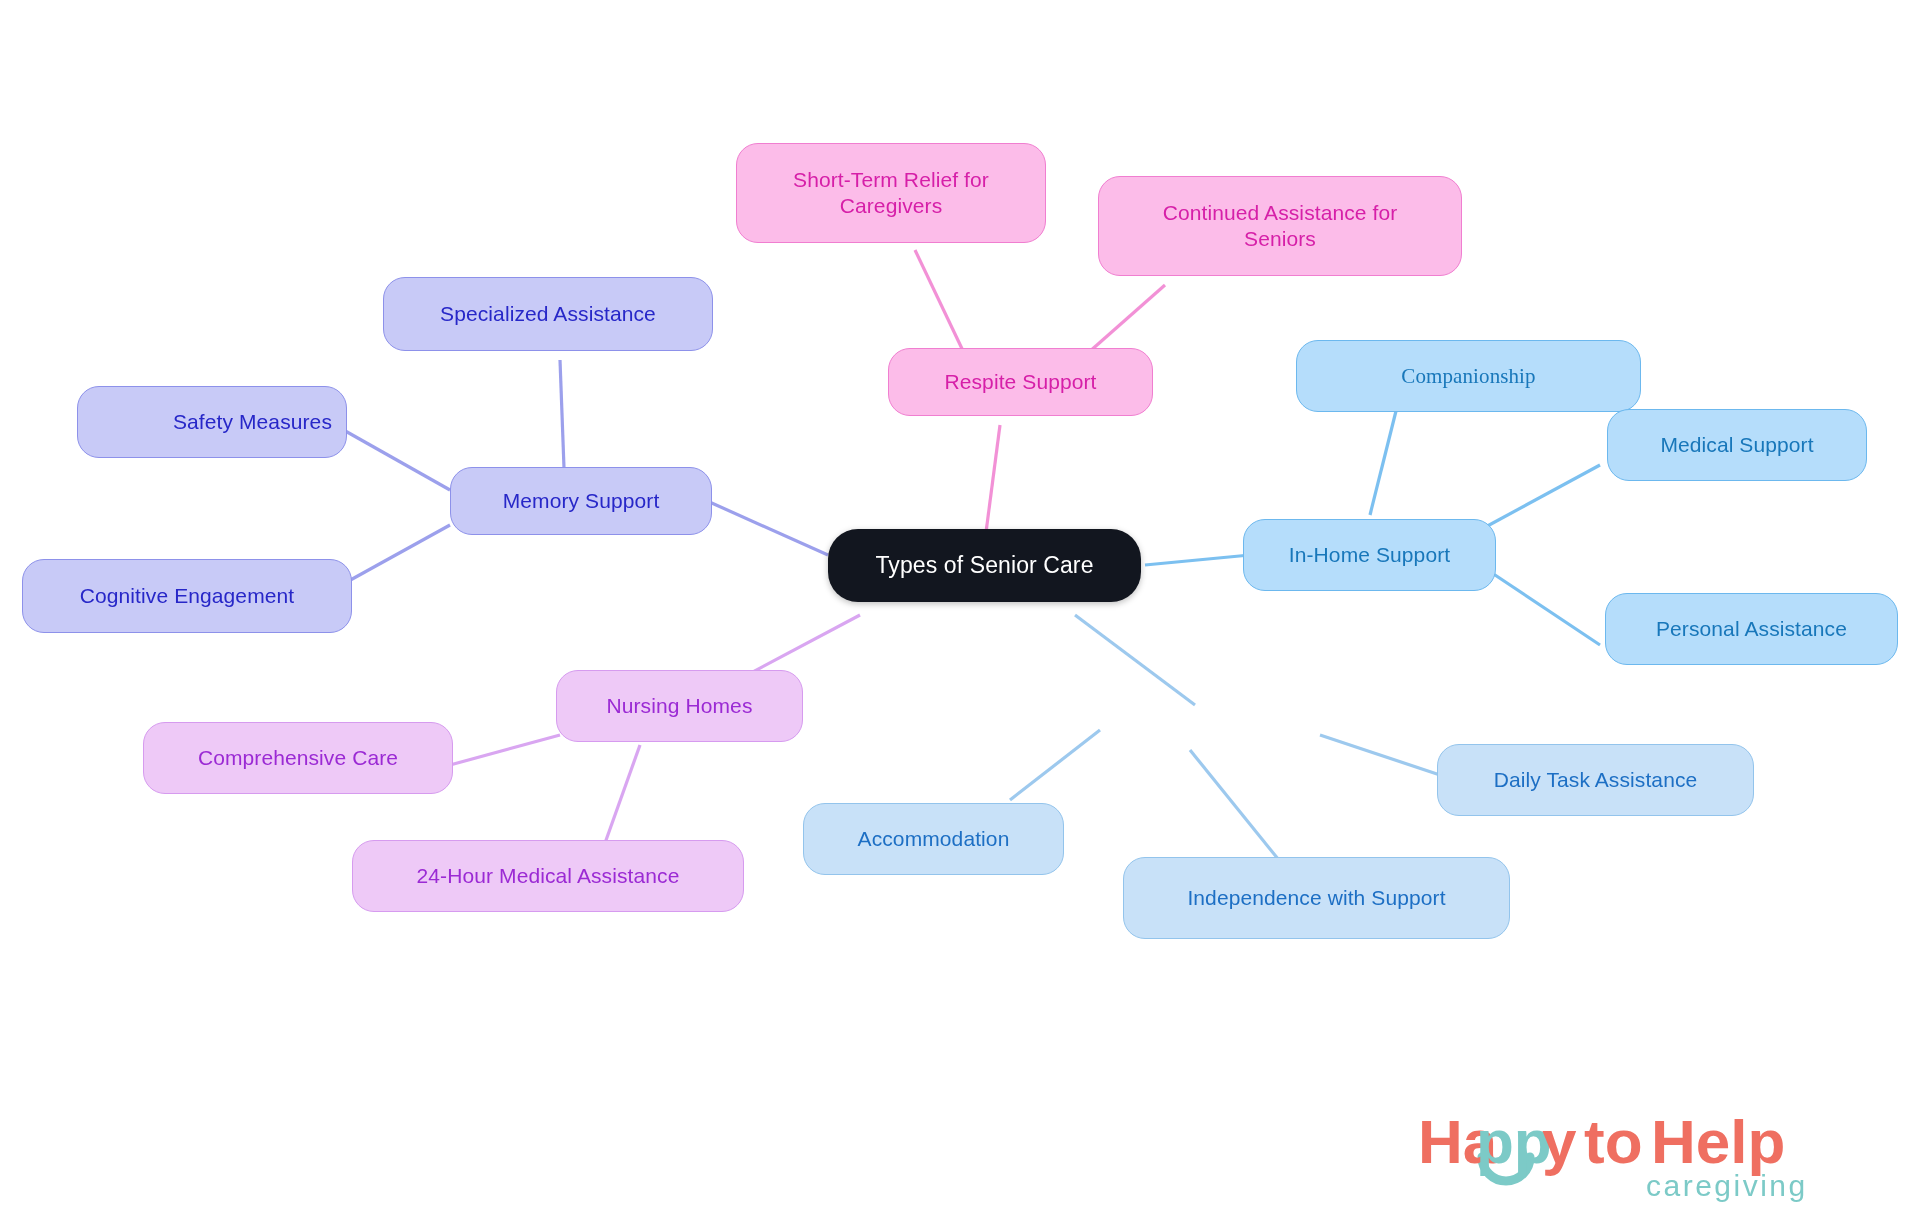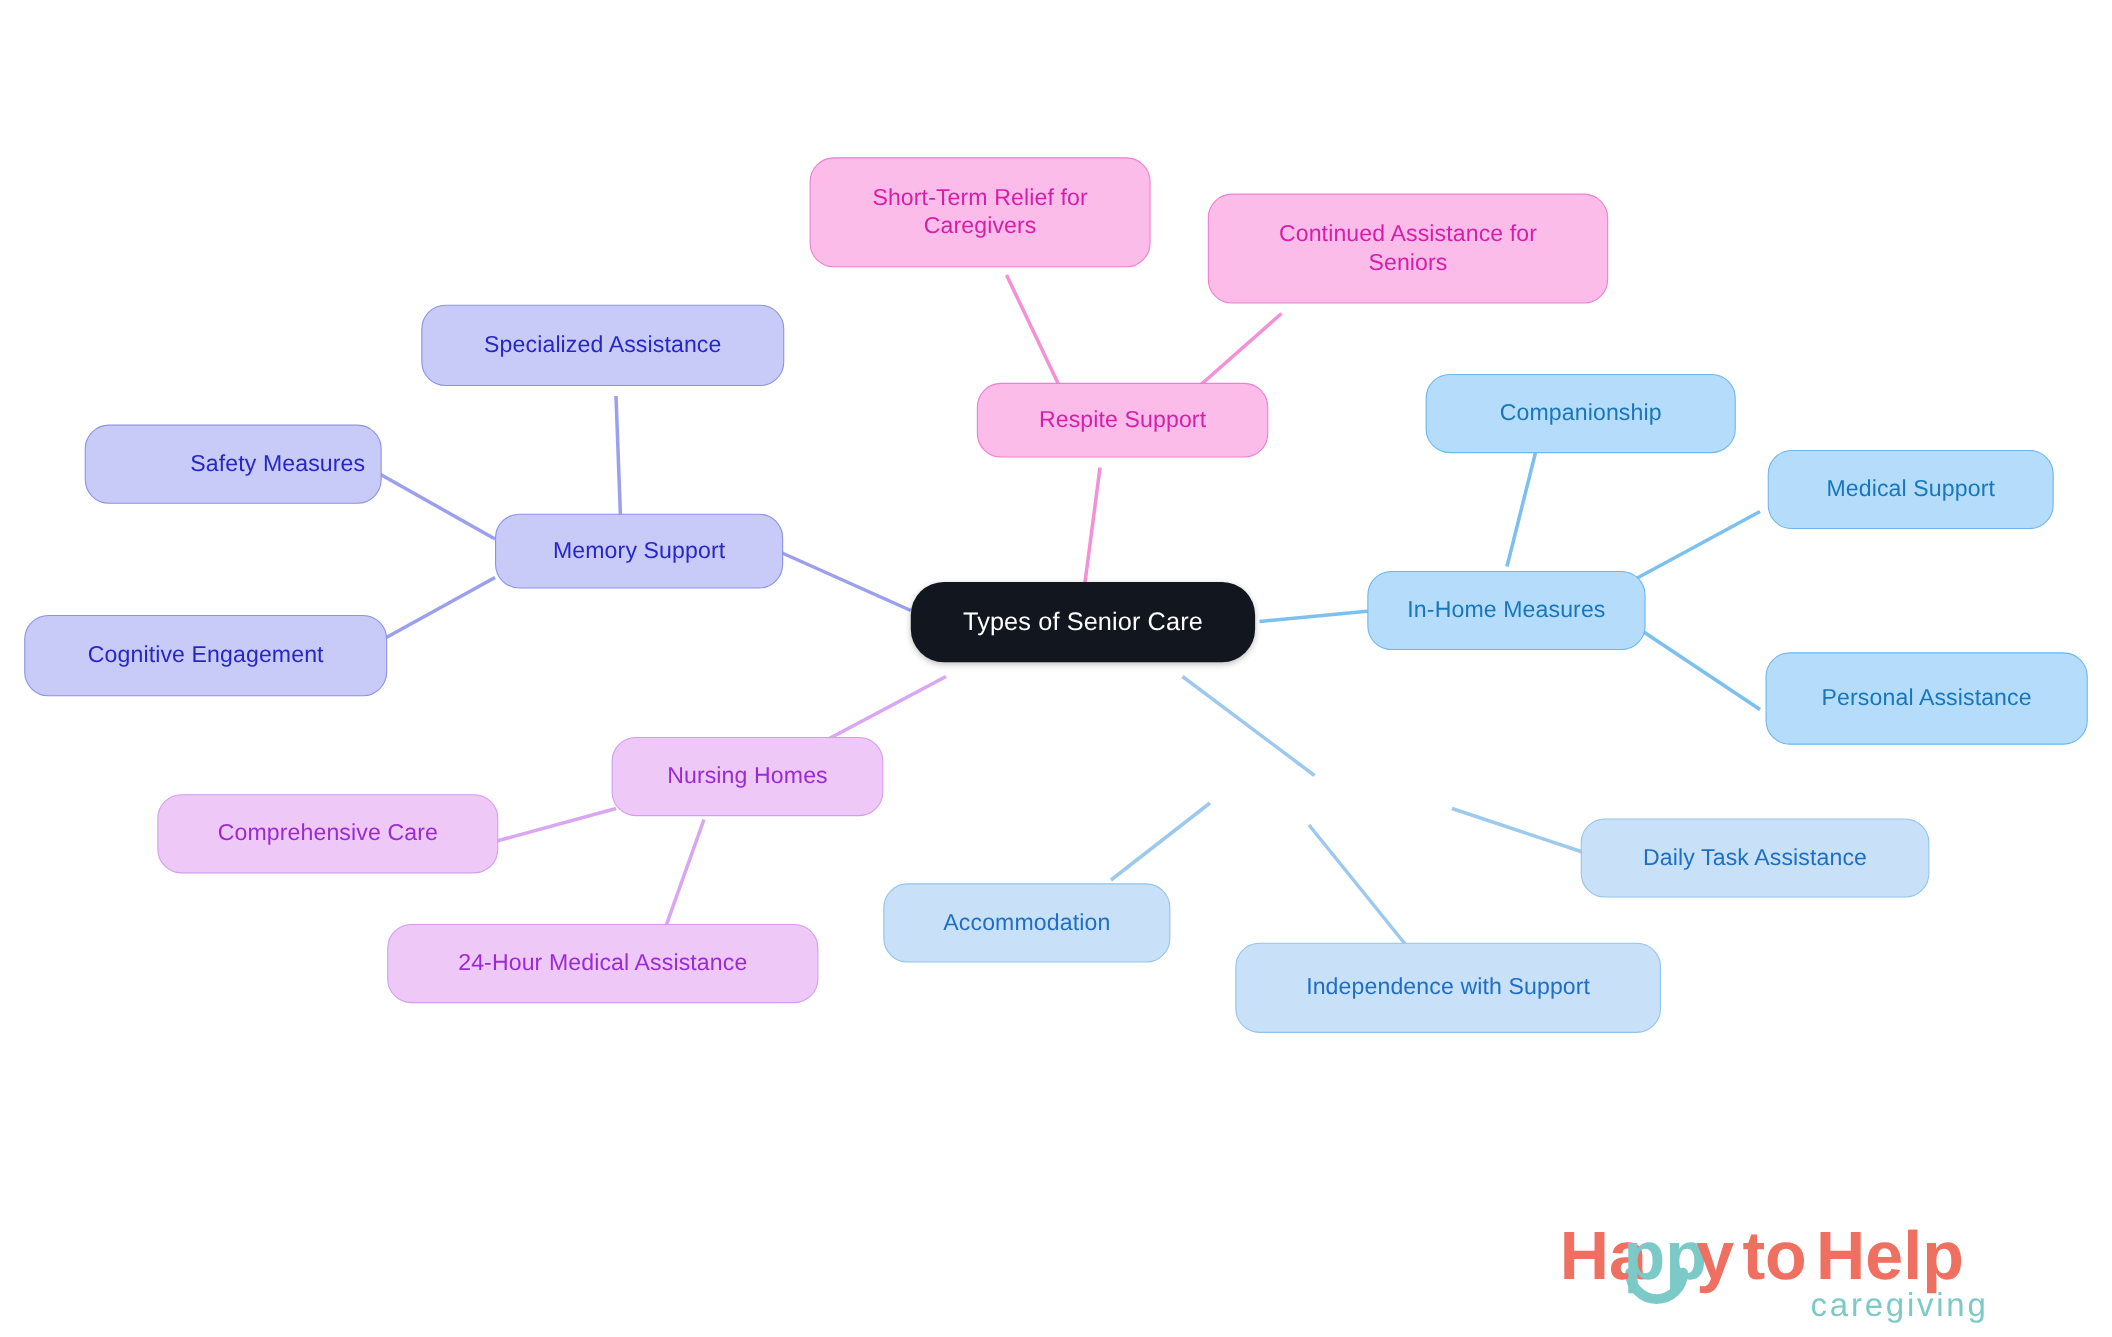--- a/index.html
+++ b/index.html
@@ -137,29 +137,29 @@
   <div class="node c-pink" style="left:736px; top:143px; width:310px; height:100px; font-size:21px;">
     <span class="node-label">Short-Term Relief for
 Caregivers</span>
   </div>
   <div class="node c-pink" style="left:1098px; top:176px; width:364px; height:100px; font-size:21px;">
     <span class="node-label">Continued Assistance for
 Seniors</span>
   </div>
 
   <div class="node c-blue" style="left:1243px; top:519px; width:253px; height:72px; font-size:21px;">
-    <span class="node-label">In-Home Measures</span>
+    <span class="node-label">In-Home Support</span>
   </div>
-  <div class="node c-blue" style="left:1296px; top:340px; width:282px; height:72px; font-size:21px;">
+  <div class="node c-blue" style="left:1296px; top:340px; width:345px; height:72px; font-size:21px;font-family:Liberation Serif, serif;">
     <span class="node-label">Companionship</span>
   </div>
   <div class="node c-blue" style="left:1607px; top:409px; width:260px; height:72px; font-size:21px;">
     <span class="node-label">Medical Support</span>
   </div>
-  <div class="node c-blue" style="left:1605px; top:593px; width:293px; height:84px; font-size:21px;">
+  <div class="node c-blue" style="left:1605px; top:593px; width:293px; height:72px; font-size:21px;">
     <span class="node-label">Personal Assistance</span>
   </div>
 
   <div class="node c-blue-pale" style="left:803px; top:803px; width:261px; height:72px; font-size:21px;">
     <span class="node-label">Accommodation</span>
   </div>
   <div class="node c-blue-pale" style="left:1437px; top:744px; width:317px; height:72px; font-size:21px;">
     <span class="node-label">Daily Task Assistance</span>
   </div>
   <div class="node c-blue-pale" style="left:1123px; top:857px; width:387px; height:82px; font-size:21px;">

